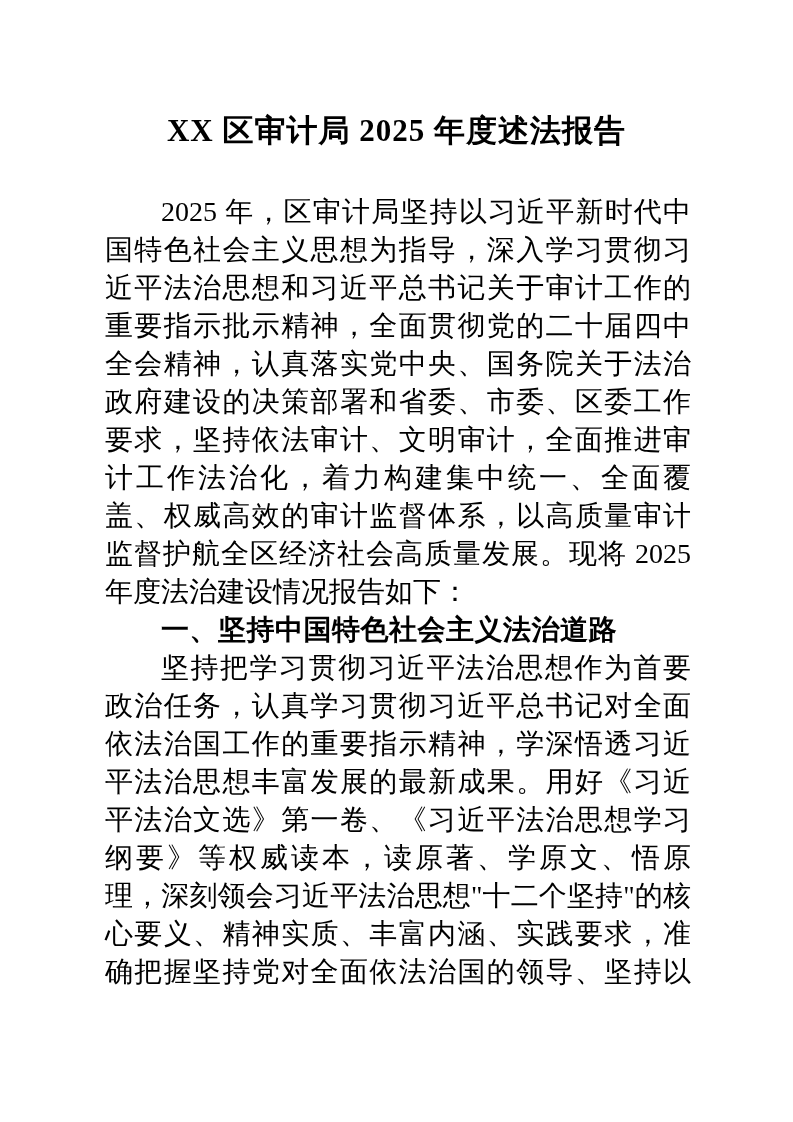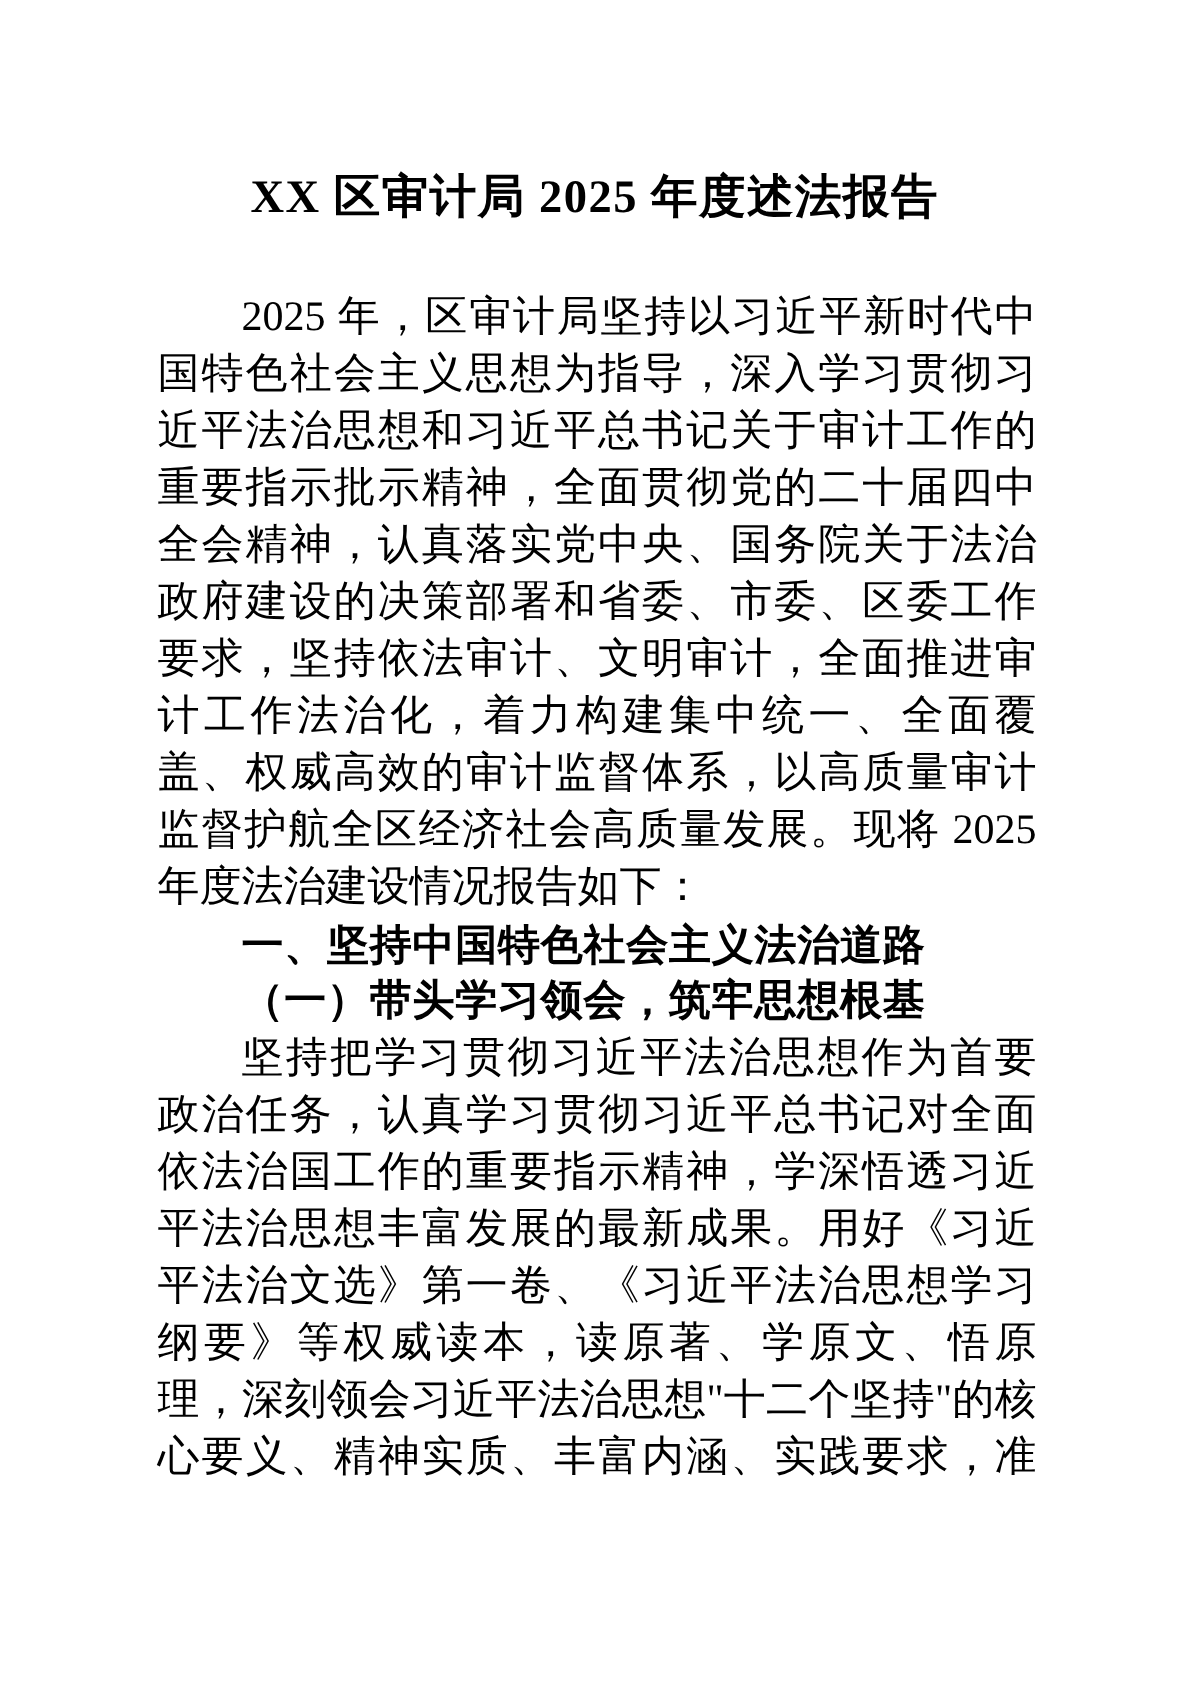--- a/index.html
+++ b/index.html
@@ -67,21 +67,20 @@
 </head>
 <body>
 
 <div class="page">
 
   <h1 class="doc-title"><span>XX 区审计局 2025 年度述法报告</span></h1>
 
   <div class="content">
     <p>2025 年，区审计局坚持以习近平新时代中国特色社会主义思想为指导，深入学习贯彻习近平法治思想和习近平总书记关于审计工作的重要指示批示精神，全面贯彻党的二十届四中全会精神，认真落实党中央、国务院关于法治政府建设的决策部署和省委、市委、区委工作要求，坚持依法审计、文明审计，全面推进审计工作法治化，着力构建集中统一、全面覆盖、权威高效的审计监督体系，以高质量审计监督护航全区经济社会高质量发展。现将 2025 年度法治建设情况报告如下：</p>
     <p class="heading-1">一、坚持中国特色社会主义法治道路</p>
-    <p class="heading-2">（一）带头学习领会，筑牢思想根基</p>
     <p>坚持把学习贯彻习近平法治思想作为首要政治任务，认真学习贯彻习近平总书记对全面依法治国工作的重要指示精神，学深悟透习近平法治思想丰富发展的最新成果。用好《习近平法治文选》第一卷、《习近平法治思想学习纲要》等权威读本，读原著、学原文、悟原理，深刻领会习近平法治思想"十二个坚持"的核心要义、精神实质、丰富内涵、实践要求，准确把握坚持党对全面依法治国的领导、坚持以人民为中心、坚持中国特色社会主义法治道路、坚持依宪治国依宪执政、坚持在法治轨道上全面建设社会主义现代化国家、坚持建设中国特色社会主义法治体系等核心要义，努力掌握贯穿其中的立场观点方法。2025 年,局党组理论学习中心组专题学习习近平法治思想 6 次，组织全局干部集中学法 12 次，撰写学习心得体会 32 篇。局主</p>
   </div>
 
   <div class="page-footer">
     <span class="dash">—</span><span class="num">1</span><span class="dash">—</span>
   </div>
 
 </div>
 
 </body></html>

